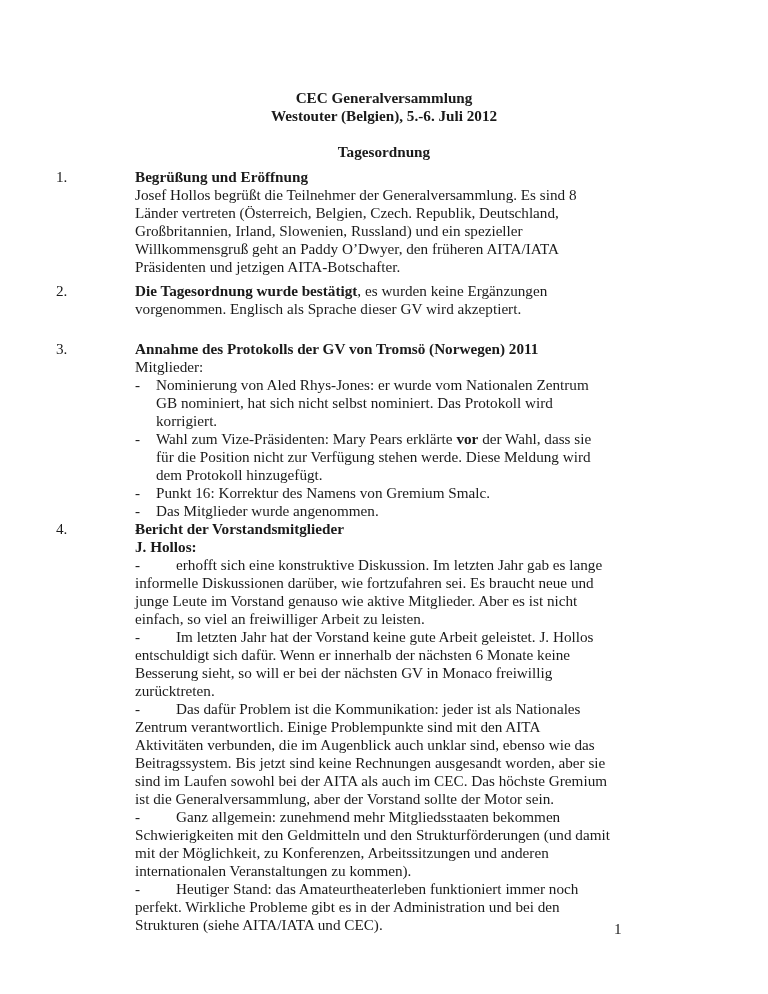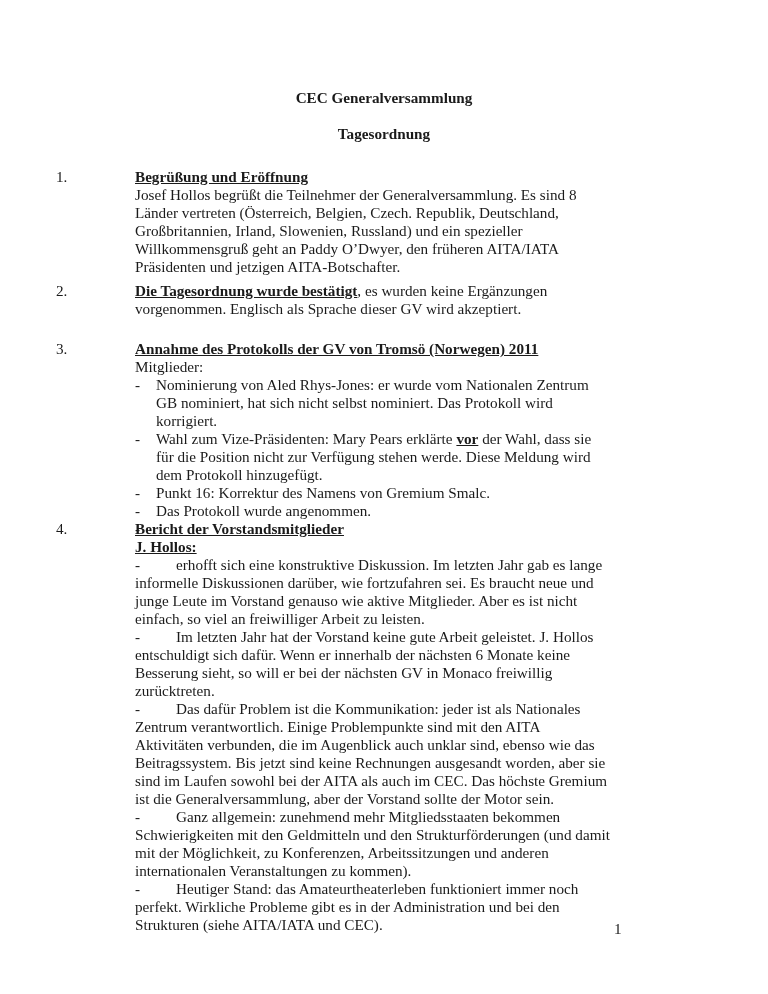--- a/index.html
+++ b/index.html
@@ -40,21 +40,21 @@
   .item .num {
     position: absolute;
     left: 0; top: 0;
     width: 40px;
   }
   .item .body {
     position: absolute;
     left: 79px;
     width: 540px;
   }
-  .b { font-weight: bold; text-decoration: underline; }
+  .b { font-weight: bold; }
   .line { display: block; white-space: nowrap; height: 18px; }
 
   .bullet {
     position: relative;
     padding-left: 21px;
     width: 520px;
   }
   .bullet .dash {
     position: absolute;
     left: 0; top: 0;
@@ -72,20 +72,21 @@
     top: 920px;
   }
 </style>
 </head>
 <body>
 
 <div class="page">
 
   <div class="header">
     <div>CEC Generalversammlung</div>
+    <div>Westouter (Belgien), 5.-6. Juli 2012</div>
     <div class="agenda-title">Tagesordnung</div>
   </div>
 
   <div class="item" style="top:168px;">
     <div class="num">1.</div>
     <div class="body">
       <span class="line b">Begrüßung und Eröffnung</span>
       <span class="line">Josef Hollos begrüßt die Teilnehmer der Generalversammlung. Es sind 8</span>
       <span class="line">Länder vertreten (Österreich, Belgien, Czech. Republik, Deutschland,</span>
       <span class="line">Großbritannien, Irland, Slowenien, Russland) und ein spezieller</span>
@@ -129,21 +130,21 @@
       <div class="bullet">
         <span class="dash">-</span>
         <span class="btext">
           <span class="line">Punkt 16: Korrektur des Namens von Gremium Smalc.</span>
         </span>
       </div>
 
       <div class="bullet">
         <span class="dash">-</span>
         <span class="btext">
-          <span class="line">Das Protokoll wurde angenommen.</span>
+          <span class="line">Das Mitglieder wurde angenommen.</span>
         </span>
       </div>
 
       <div class="bullet">
         <span class="dash">-</span>
         <span class="btext">
           <span class="line"></span>
         </span>
       </div>
     </div>

